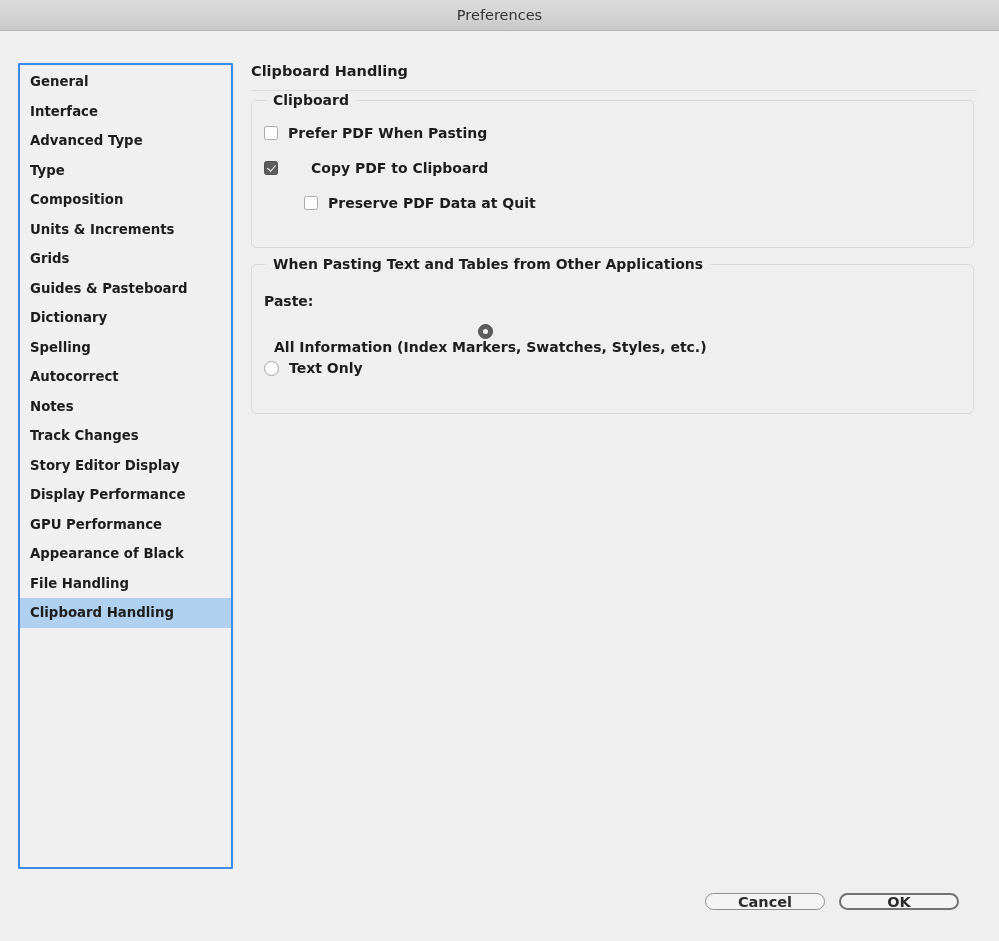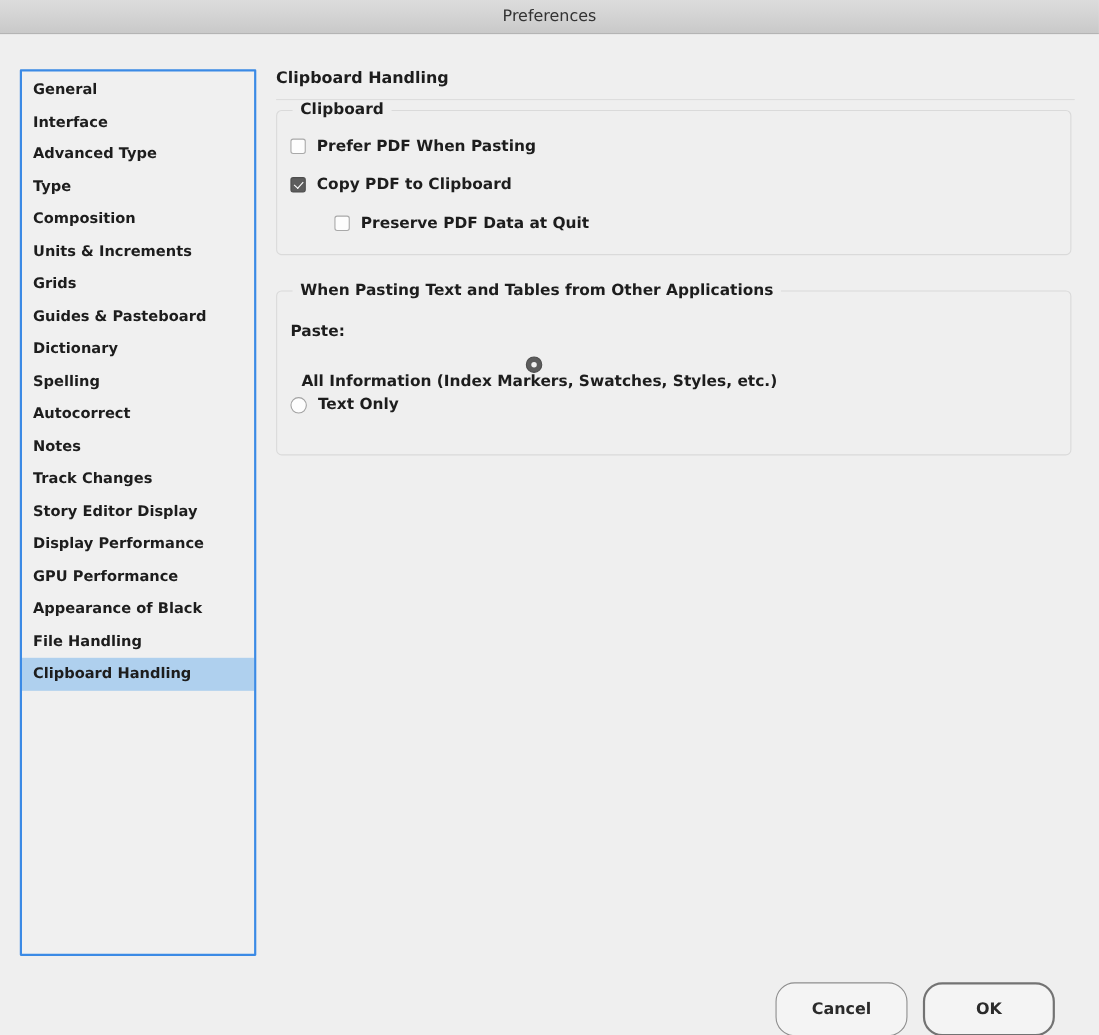--- a/index.html
+++ b/index.html
@@ -119,21 +119,21 @@
     left: 14px;
     padding: 0 7px;
     background: #efefef;
     font-size: 14px;
     color: #1d1d1d;
     white-space: nowrap;
   }
   #group-clipboard {
     top: 56px;
     width: 723px;
-    height: 132px;
+    height: 148px;
   }
   #group-pasting {
     top: 220px;
     width: 723px;
     height: 150px;
   }
 
   
   .check-row {
     position: absolute;
@@ -225,21 +225,21 @@
   .footer {
     position: absolute;
     left: 0;
     top: 845px;
     width: 999px;
     height: 64px;
   }
   .btn {
     position: absolute;
     top: 4px;
-    height: 49px;
+    height: 17px;
     border-radius: 17.5px;
     background: #f4f4f4;
     font-size: 14.5px;
     color: #2b2b2b;
     display: flex;
     align-items: center;
     justify-content: center;
     box-sizing: border-box;
     cursor: default;
   }
@@ -293,21 +293,21 @@
     <div class="panel-rule"></div>
 
     <div class="group" id="group-clipboard">
       <div class="group-legend">Clipboard</div>
 
       <div class="check-row" style="left:12px; top:24px;">
         <span class="checkbox off"></span>
         <span class="check-label">Prefer PDF When Pasting</span>
       </div>
 
-      <div class="check-row" style="left:12px; top:59px;">
+      <div class="check-row" style="left:12px; top:59px;gap:23px;">
         <span class="checkbox on"></span>
         <span class="check-label">Copy PDF to Clipboard</span>
       </div>
 
       <div class="check-row" style="left:52px; top:94px;">
         <span class="checkbox off"></span>
         <span class="check-label">Preserve PDF Data at Quit</span>
       </div>
     </div>
 

